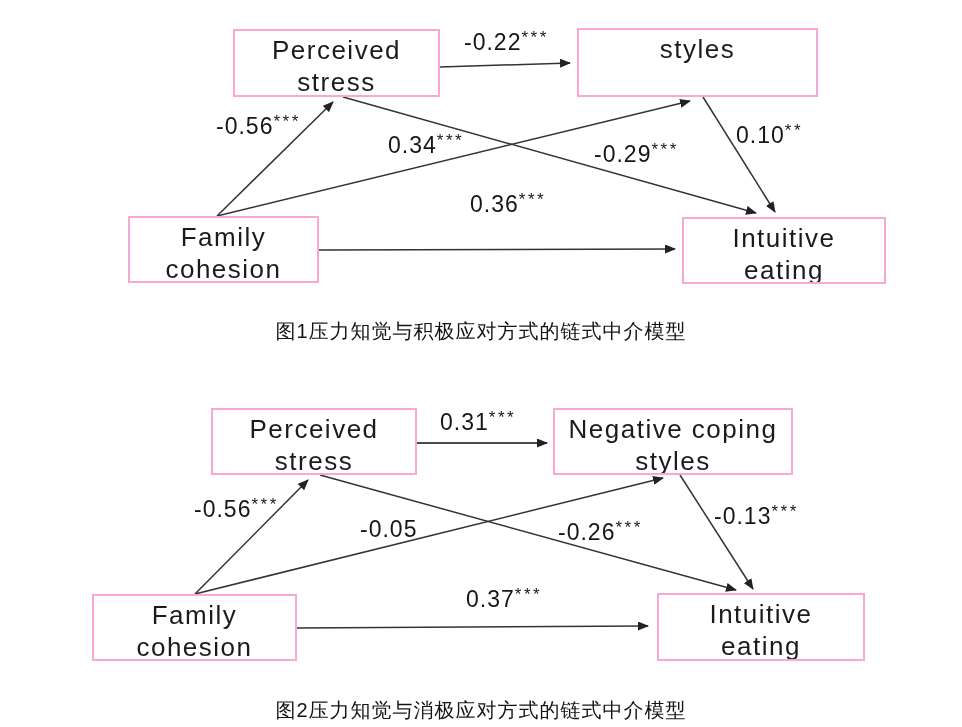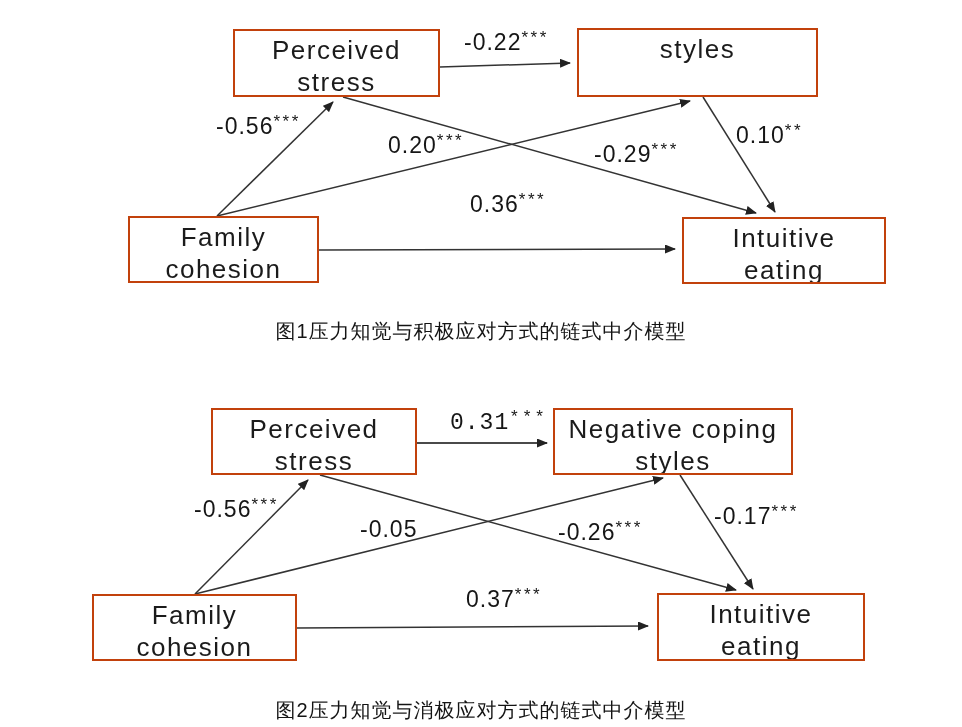--- a/index.html
+++ b/index.html
@@ -7,21 +7,21 @@
     width:962px;height:727px;overflow:hidden;position:relative;
     font-family:"Liberation Sans","DejaVu Sans",sans-serif;
     color:#1c1c1c;
   }
   .figure{position:relative;width:962px;}
   #figure1{height:363px;}
   #figure2{height:364px;}
   .arrow-layer{position:absolute;left:0;top:0;width:100%;height:100%;}
   .node{
     position:absolute;box-sizing:border-box;
-    border:2px solid #c2410c;background:#ffffff;
+    border:2px solid #f9a8d4;background:#ffffff;
     display:block;text-align:center;overflow:hidden;
     font-size:26px;line-height:32px;letter-spacing:1.5px;
     padding-top:3px;color:#1b1b1b;
   }
   .node .ln{display:block;white-space:nowrap;}
   .coef{
     position:absolute;font-size:23px;letter-spacing:1px;
     color:#161616;white-space:nowrap;
   }
   .coef sup{
@@ -69,21 +69,21 @@
     <span class="ln">eating</span>
   </div>
 
   <div class="coef" style="left:464px;top:28px;">
     <span>-0.22</span><sup>***</sup>
   </div>
   <div class="coef" style="left:216px;top:112px;">
     <span>-0.56</span><sup>***</sup>
   </div>
   <div class="coef" style="left:388px;top:131px;">
-    <span>0.20</span><sup>***</sup>
+    <span>0.34</span><sup>***</sup>
   </div>
   <div class="coef" style="left:594px;top:140px;">
     <span>-0.29</span><sup>***</sup>
   </div>
   <div class="coef" style="left:736px;top:121px;">
     <span>0.10</span><sup>**</sup>
   </div>
   <div class="coef" style="left:470px;top:190px;">
     <span>0.36</span><sup>***</sup>
   </div>
@@ -119,33 +119,33 @@
   </div>
   <div class="node" style="left:92px;top:231px;width:205px;height:67px;">
     <span class="ln">Family</span>
     <span class="ln">cohesion</span>
   </div>
   <div class="node" style="left:657px;top:230px;width:208px;height:68px;">
     <span class="ln">Intuitive</span>
     <span class="ln">eating</span>
   </div>
 
-  <div class="coef" style="left:450px;top:45px;font-family:Liberation Mono, monospace;">
+  <div class="coef" style="left:440px;top:45px;">
     <span>0.31</span><sup>***</sup>
   </div>
   <div class="coef" style="left:194px;top:132px;">
     <span>-0.56</span><sup>***</sup>
   </div>
   <div class="coef" style="left:360px;top:152px;">
     <span>-0.05</span><sup></sup>
   </div>
   <div class="coef" style="left:558px;top:155px;">
     <span>-0.26</span><sup>***</sup>
   </div>
   <div class="coef" style="left:714px;top:139px;">
-    <span>-0.17</span><sup>***</sup>
+    <span>-0.13</span><sup>***</sup>
   </div>
   <div class="coef" style="left:466px;top:222px;">
     <span>0.37</span><sup>***</sup>
   </div>
 
   <div class="caption" style="top:334px;">图2压力知觉与消极应对方式的链式中介模型</div>
 </div>
 
 </body></html>

